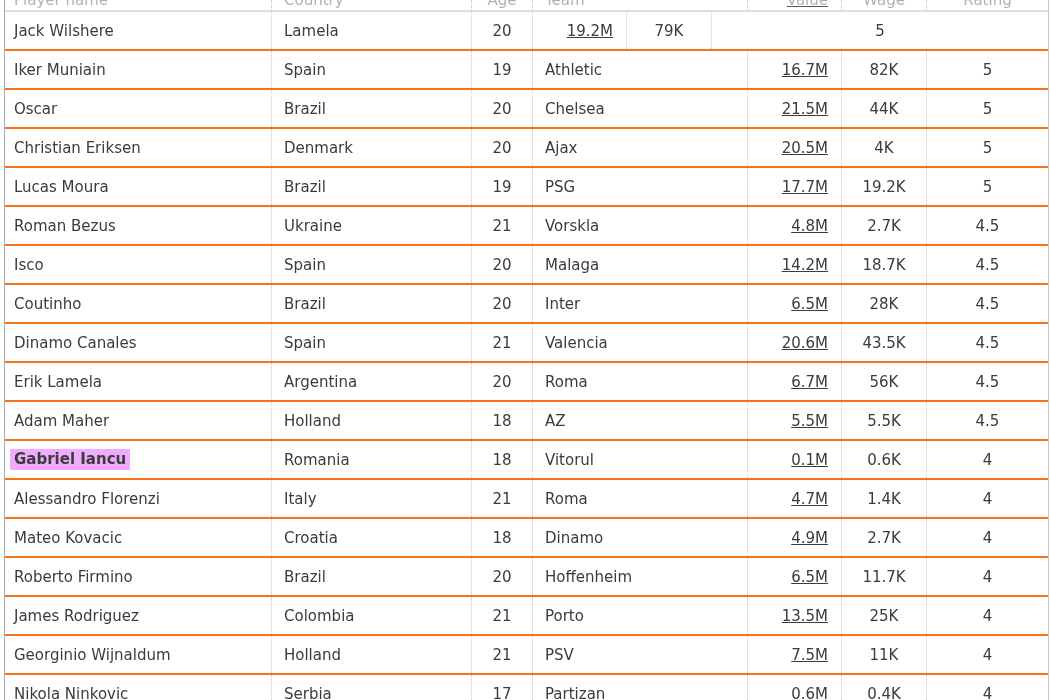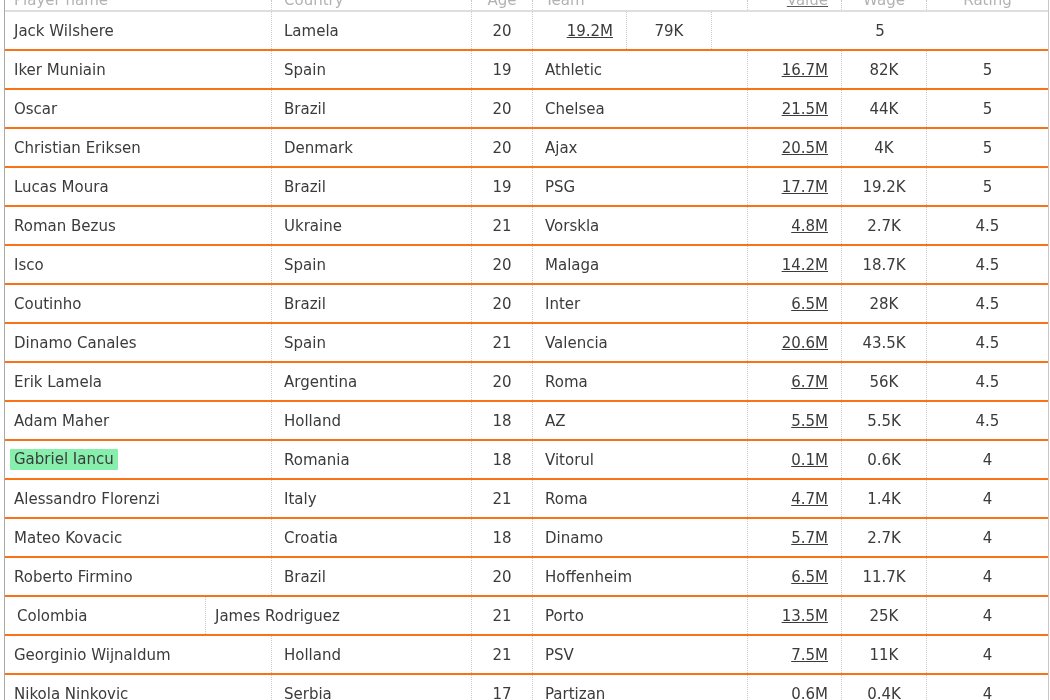--- a/index.html
+++ b/index.html
@@ -57,24 +57,25 @@
   .header-row .hcell {
     display: block;
     margin-top: -10px;
     color: #a5a5a5;
     font-size: 15px;
     line-height: 15px;
     opacity: 0.85;
   }
 
   .hl {
-    background: #86efac;
+    background: #f0abfc;
     padding: 1px 4px 2px 4px;
     margin-left: -4px;
     border-radius: 1px;
+    font-weight: bold;
   }
 </style>
 </head>
 <body>
 
 <div class="table">
 
   <div class="tr header-row">
     <div class="td c-name">
       <span class="hcell">Player name</span>
@@ -255,42 +256,42 @@
     <div class="td c-rating">4</div>
   </div>
 
   <div class="tr">
     <div class="td c-name">
       <span>Mateo Kovacic</span>
     </div>
     <div class="td c-country">Croatia</div>
     <div class="td c-age">18</div>
     <div class="td c-team">Dinamo</div>
-    <div class="td c-value">5.7M</div>
+    <div class="td c-value">4.9M</div>
     <div class="td c-wage">2.7K</div>
     <div class="td c-rating">4</div>
   </div>
 
   <div class="tr">
     <div class="td c-name">
       <span>Roberto Firmino</span>
     </div>
     <div class="td c-country">Brazil</div>
     <div class="td c-age">20</div>
     <div class="td c-team">Hoffenheim</div>
     <div class="td c-value">6.5M</div>
     <div class="td c-wage">11.7K</div>
     <div class="td c-rating">4</div>
   </div>
 
   <div class="tr">
+    <div class="td c-name">
+      <span>James Rodriguez</span>
+    </div>
     <div class="td c-country">Colombia</div>
-    <div class="td c-name">
-      <span>James Rodriguez</span>
-    </div>
     <div class="td c-age">21</div>
     <div class="td c-team">Porto</div>
     <div class="td c-value">13.5M</div>
     <div class="td c-wage">25K</div>
     <div class="td c-rating">4</div>
   </div>
 
   <div class="tr">
     <div class="td c-name">
       <span>Georginio Wijnaldum</span>

